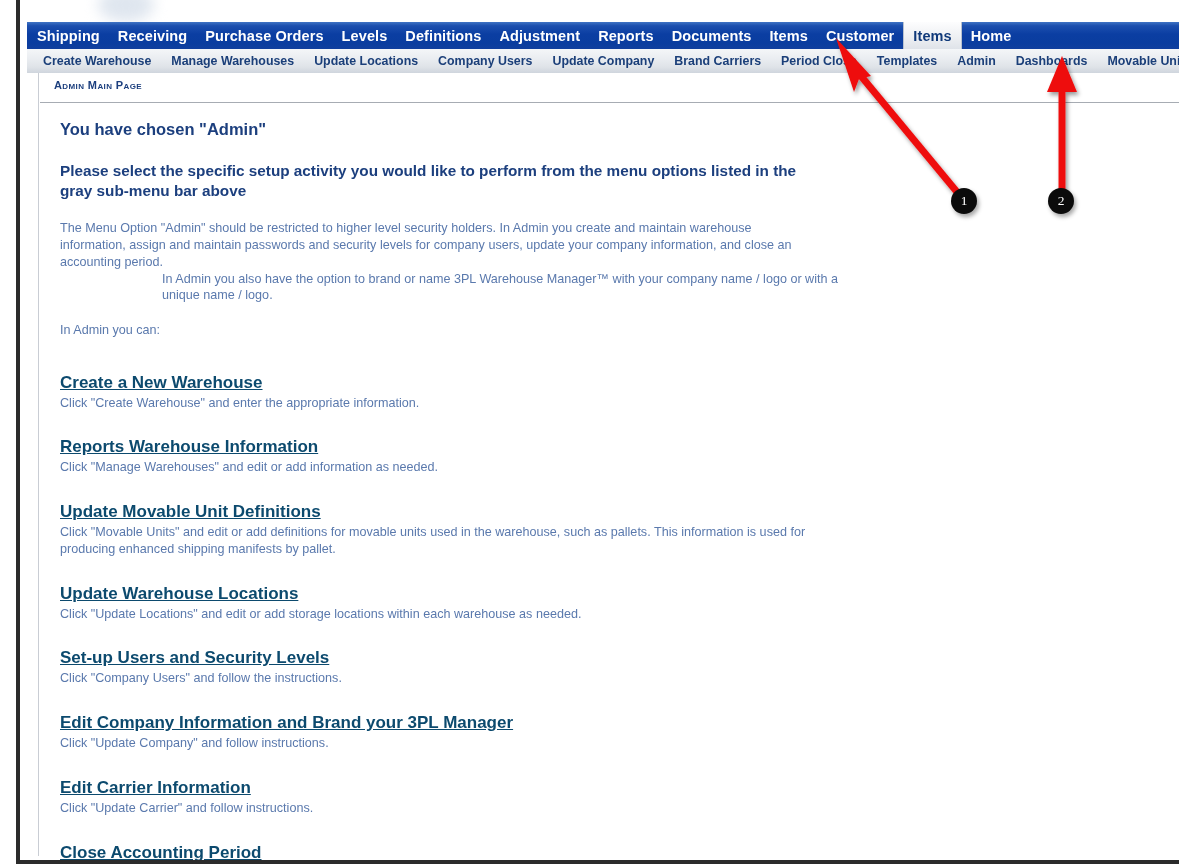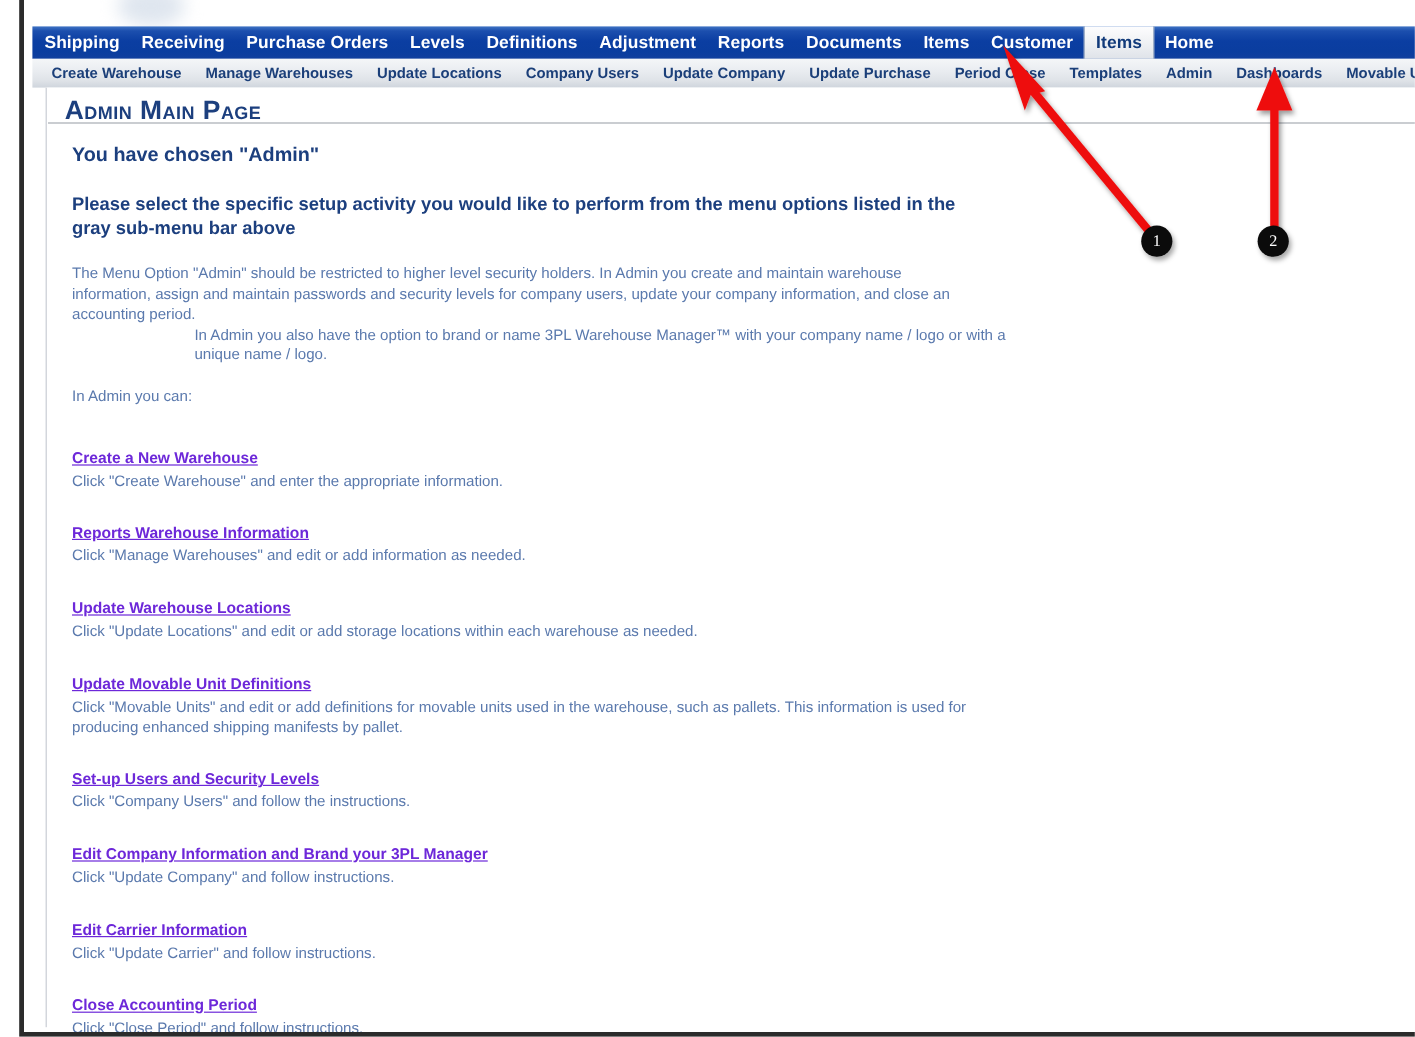--- a/index.html
+++ b/index.html
@@ -125,21 +125,21 @@
     height: 783px;
     background: #ffffff;
     border-left: 1px solid #c9cdd4;
     box-sizing: border-box;
   }
 
   #page-title {
     position: absolute;
     left: 15px; top: 6px;
     color: #1c3f7e;
-    font-size: 22px;
+    font-size: 11px;
     font-weight: bold;
     font-variant: small-caps;
     letter-spacing: 0.4px;
   }
   #title-rule {
     position: absolute;
     left: 1px; top: 29px;
     width: 1140px;
     height: 1px;
     background: #a7acb3;
@@ -179,22 +179,22 @@
     margin: 0;
     padding-left: 102px;
     width: 680px;
   }
   p.gap-top { margin-top: 18px; }
 
   .link-section { margin-top: 26px; }
   .link-section.first { margin-top: 34px; }
 
   a.doc-link {
-    color: #6d28d9;
-    font-size: 13px;
+    color: #0c4a6e;
+    font-size: 17px;
     font-weight: bold;
     text-decoration: underline;
     display: inline-block;
     cursor: pointer;
   }
   .link-desc {
     margin: 2px 0 0 0;
     color: #5a79ad;
     font-size: 12.6px;
     line-height: 1.33;
@@ -282,21 +282,21 @@
       <div class="subnav-item">
         <span>Update Locations</span>
       </div>
       <div class="subnav-item">
         <span>Company Users</span>
       </div>
       <div class="subnav-item">
         <span>Update Company</span>
       </div>
       <div class="subnav-item">
-        <span>Update Purchase</span>
+        <span>Brand Carriers</span>
       </div>
       <div class="subnav-item">
         <span>Period Close</span>
       </div>
       <div class="subnav-item">
         <span>Templates</span>
       </div>
       <div class="subnav-item">
         <span>Admin</span>
       </div>
@@ -328,27 +328,27 @@
         <a class="doc-link">Create a New Warehouse</a>
         <p class="link-desc">Click "Create Warehouse" and enter the appropriate information.</p>
       </div>
 
       <div class="link-section">
         <a class="doc-link">Reports Warehouse Information</a>
         <p class="link-desc">Click "Manage Warehouses" and edit or add information as needed.</p>
       </div>
 
       <div class="link-section">
+        <a class="doc-link">Update Movable Unit Definitions</a>
+        <p class="link-desc">Click "Movable Units" and edit or add definitions for movable units used in the warehouse, such as pallets. This information is used for producing enhanced shipping manifests by pallet.</p>
+      </div>
+
+      <div class="link-section">
         <a class="doc-link">Update Warehouse Locations</a>
         <p class="link-desc">Click "Update Locations" and edit or add storage locations within each warehouse as needed.</p>
-      </div>
-
-      <div class="link-section">
-        <a class="doc-link">Update Movable Unit Definitions</a>
-        <p class="link-desc">Click "Movable Units" and edit or add definitions for movable units used in the warehouse, such as pallets. This information is used for producing enhanced shipping manifests by pallet.</p>
       </div>
 
       <div class="link-section">
         <a class="doc-link">Set-up Users and Security Levels</a>
         <p class="link-desc">Click "Company Users" and follow the instructions.</p>
       </div>
 
       <div class="link-section">
         <a class="doc-link">Edit Company Information and Brand your 3PL Manager</a>
         <p class="link-desc">Click "Update Company" and follow instructions.</p>

